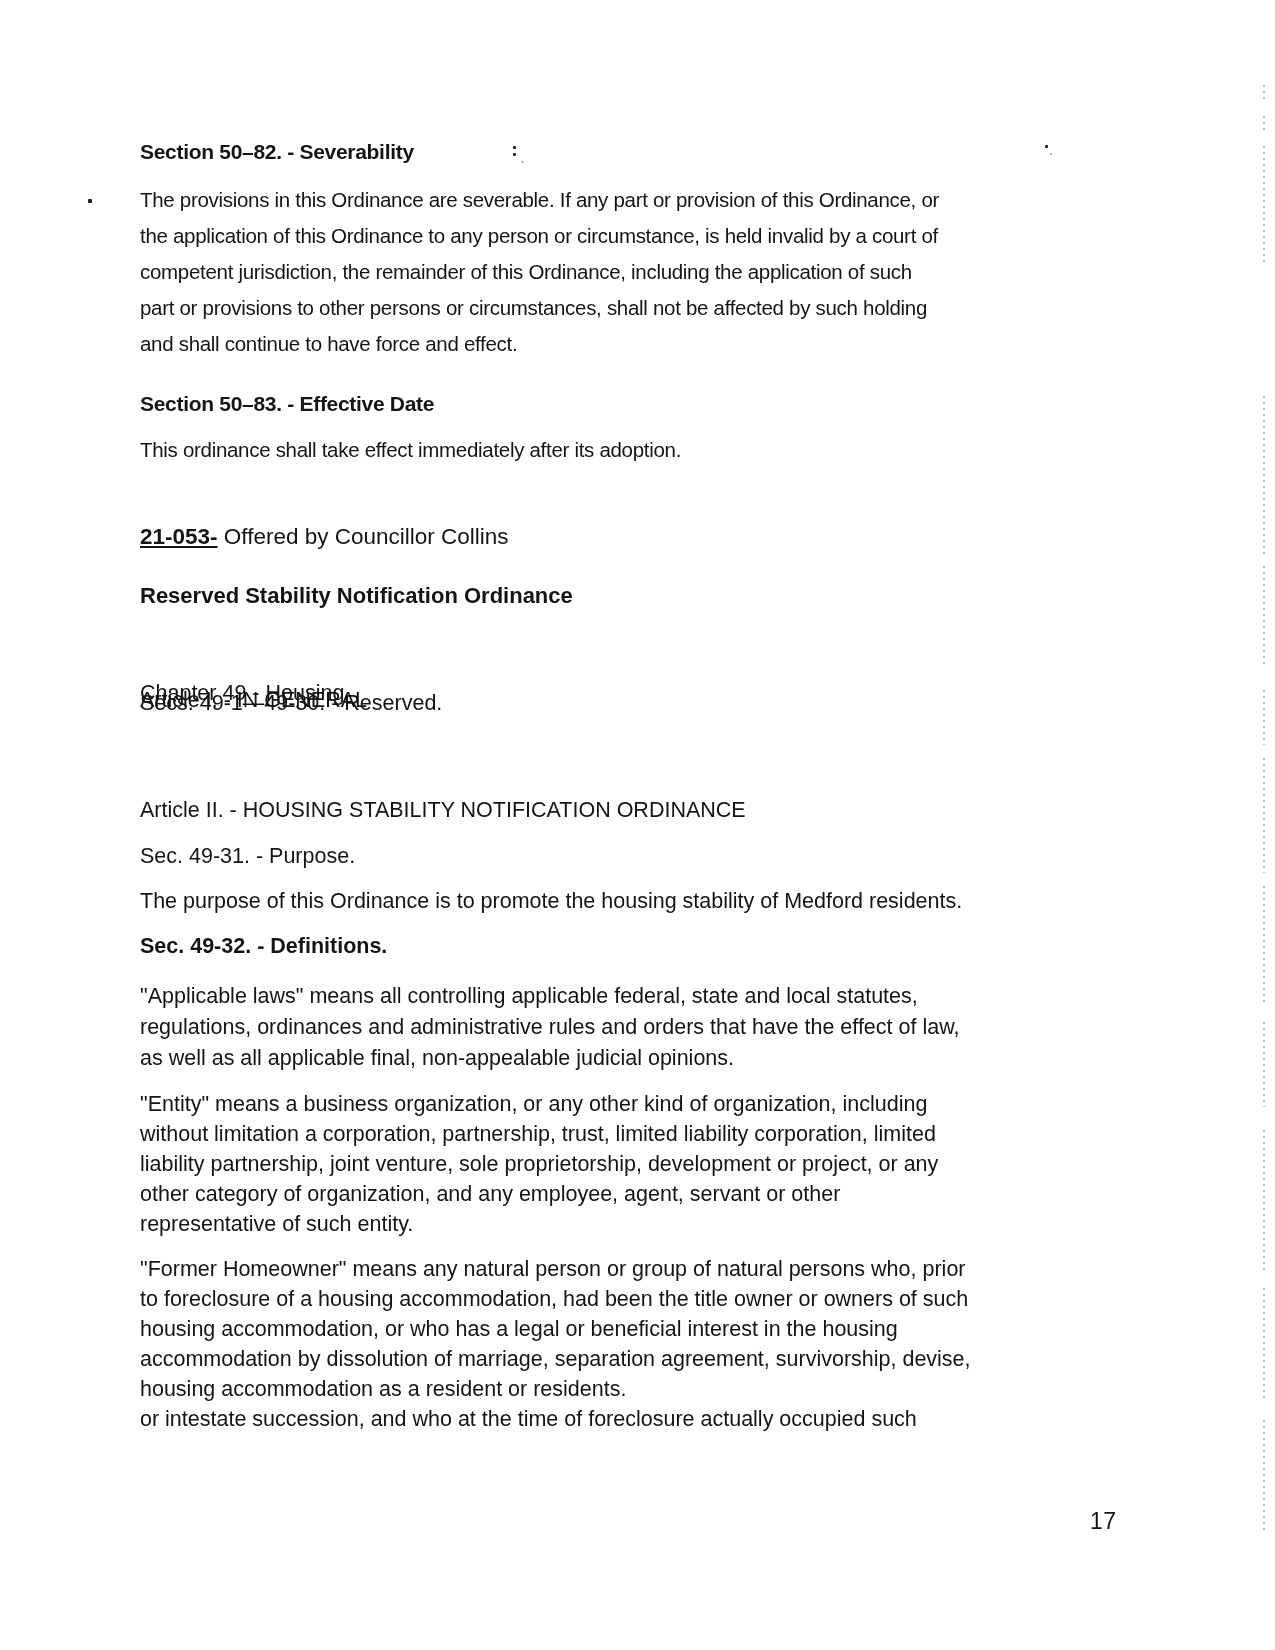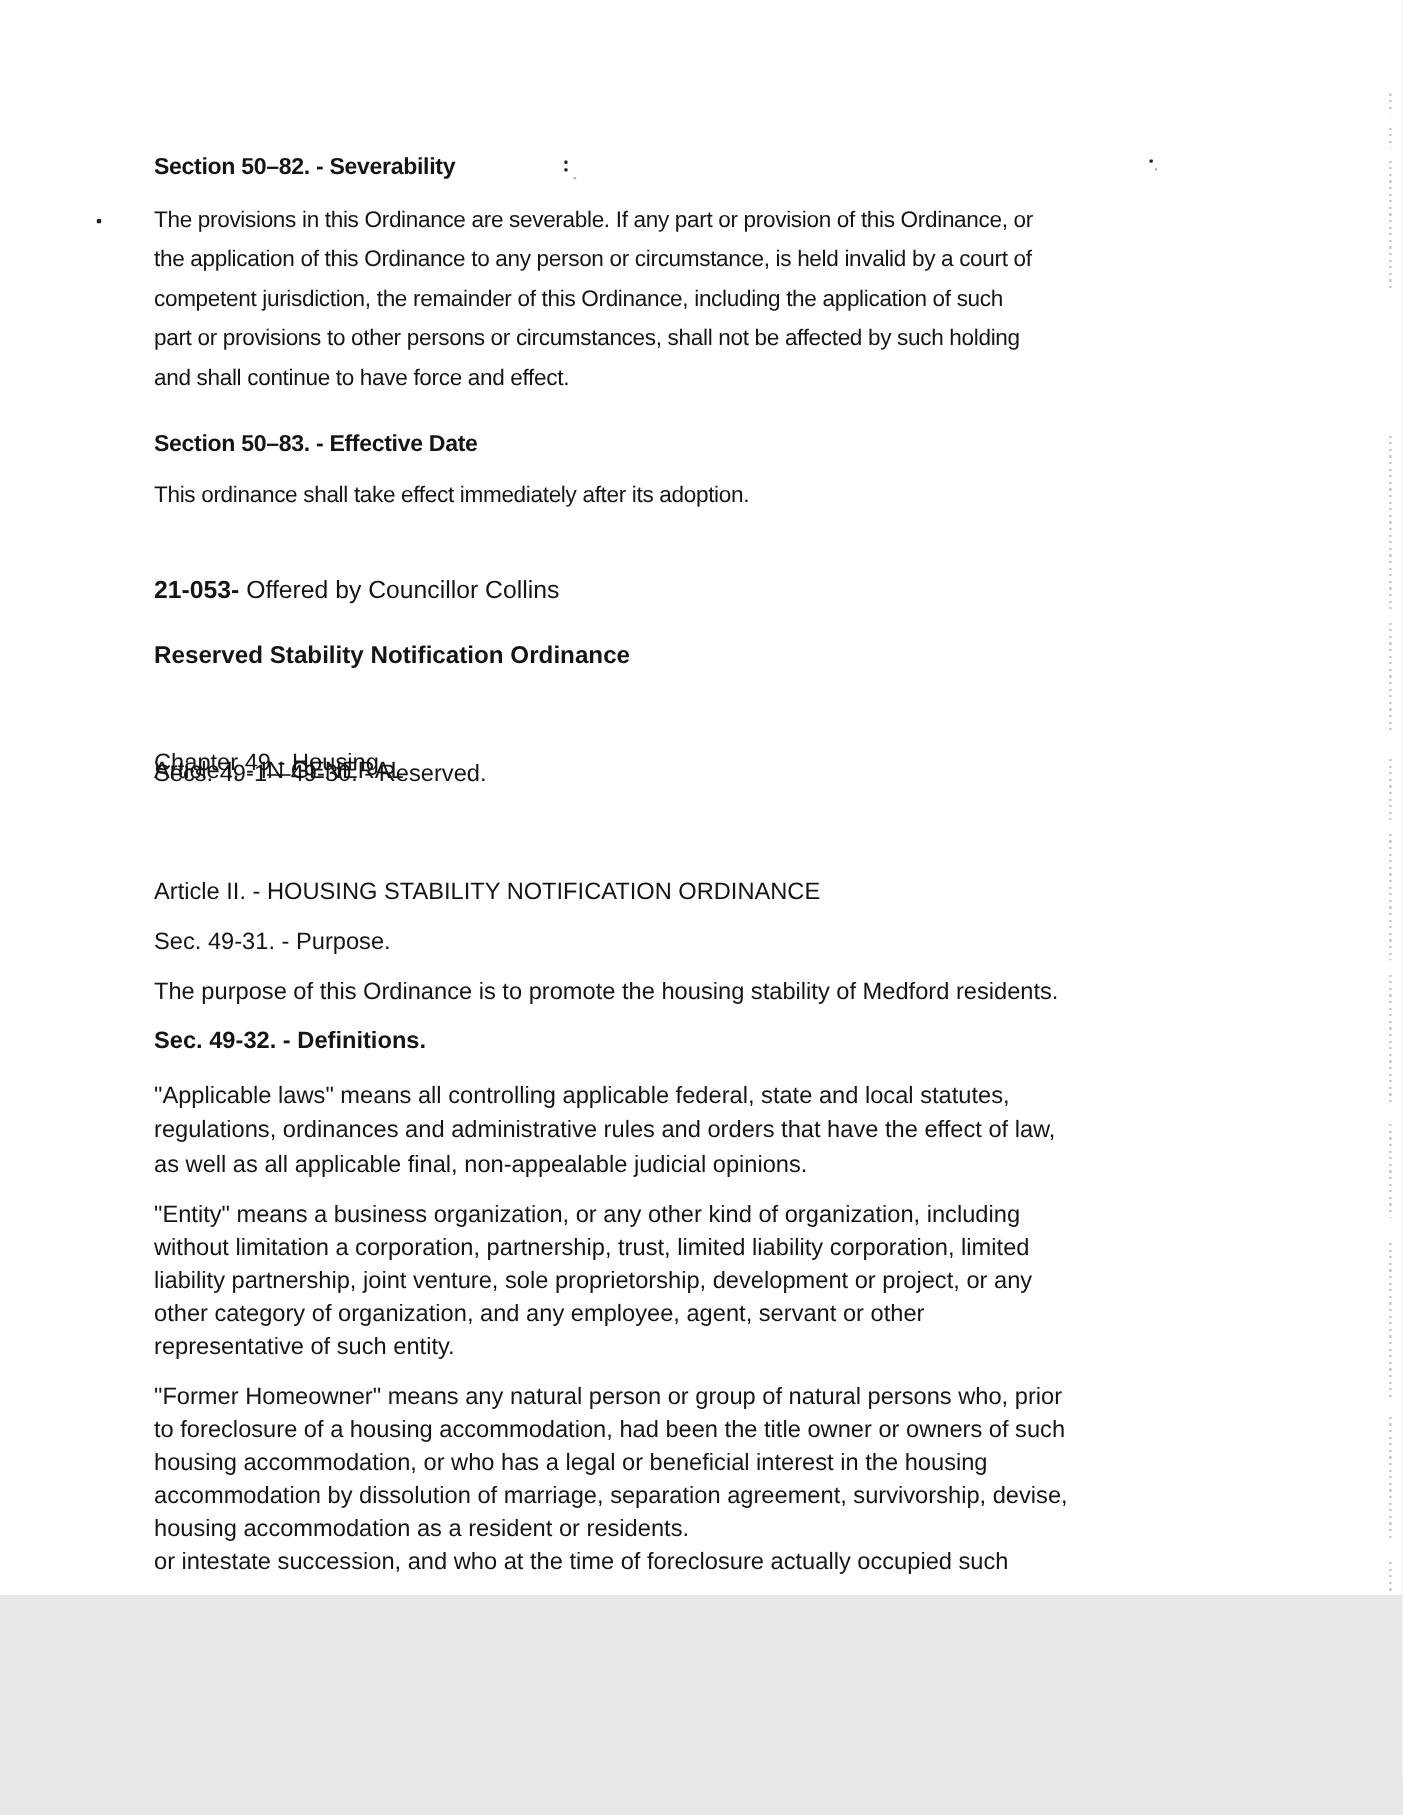--- a/index.html
+++ b/index.html
@@ -1,18 +1,18 @@
 <!DOCTYPE html>
 <html><head>
 <meta charset="utf-8">
 <style>
   html,body { margin:0; padding:0; background:#e8e8e8; }
   .page {
     position:relative;
-    width:1275px; height:1450px;
+    width:1275px; height:1650px;
     margin:0 auto;
     background:#ffffff;
     font-family:"Liberation Sans", sans-serif;
     color:#151515;
     overflow:hidden;
   }
   .blk { position:absolute; left:140px; }
   .line { white-space:nowrap; }
 
   
@@ -37,21 +37,21 @@
   .b-article2  { top:798px; }
   .b-sec4931   { top:844px;text-align:right; }
   .b-purpose   { top:889px; }
   .b-sec4932   { top:934px;font-weight:bold; }
   .b-applaws   { top:981px; }
   .b-applaws .line { line-height:31px; }
   .b-entity    { top:1089px; }
   .b-former    { top:1254px; }
   .b-pagenum   { left:1090px; top:1508px; font-size:23px; letter-spacing:0.5px; }
 
-  .item-number { font-weight:bold; }
+  .item-number { font-weight:bold; text-decoration:underline; }
 
   
   .speck { position:absolute; background:#222; border-radius:1px; }
   .sp1a { left:513px; top:146px; width:3px; height:3px; }
   .sp1b { left:513px; top:153px; width:3px; height:3px; }
   .sp1c { left:521px; top:161px; width:3px; height:2px; background:#b5b5b5; }
   .sp2a { left:1045px; top:145px; width:3px; height:3px; }
   .sp2b { left:1050px; top:153px; width:2px; height:2px; background:#999; }
   .sp3  { left:88px;  top:199px; width:4px; height:4px; }
   .edge-dots { position:absolute; left:1263px; width:2px; opacity:0.55;

